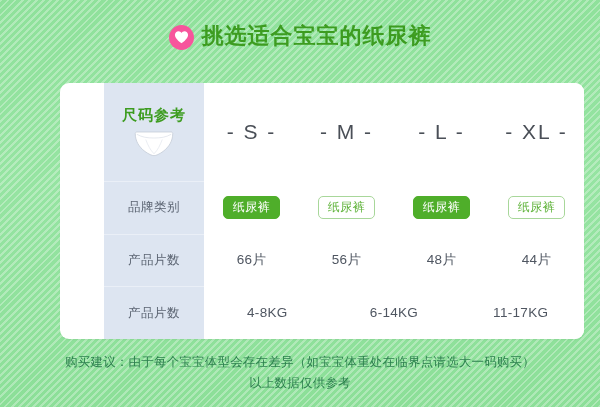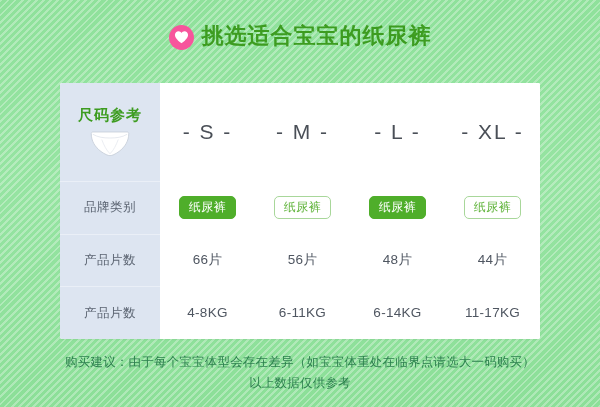--- a/index.html
+++ b/index.html
@@ -53,24 +53,25 @@
   }
 
   
   .card {
     position: absolute;
     left: 60px;
     top: 83px;
     width: 480px;
     height: 256px;
     background: #ffffff;
-    border-radius: 2px;
+    border-radius: 9px;
     overflow: hidden;
     display: flex;
     box-shadow: 0 1px 2px rgba(0,0,0,0.04);
+    padding-left: 44px;
   }
 
   
   .label-col {
     width: 100px;
     flex: 0 0 100px;
     background: #dde5f1;
     display: flex;
     flex-direction: column;
   }
@@ -246,23 +247,20 @@
       <div class="cell">
         <span class="value-text">44片</span>
       </div>
     </div>
 
     <div class="data-row">
       <div class="cell">
         <span class="value-text">4-8KG</span>
       </div>
       <div class="cell">
-        <span class="value-text">6-11KG</span>
-      </div>
-      <div class="cell">
         <span class="value-text">6-14KG</span>
       </div>
       <div class="cell">
         <span class="value-text">11-17KG</span>
       </div>
     </div>
 
   </div>
 </div>
 

